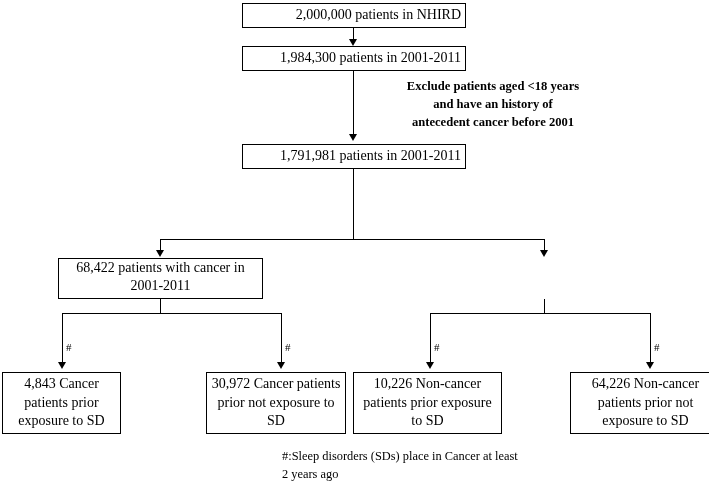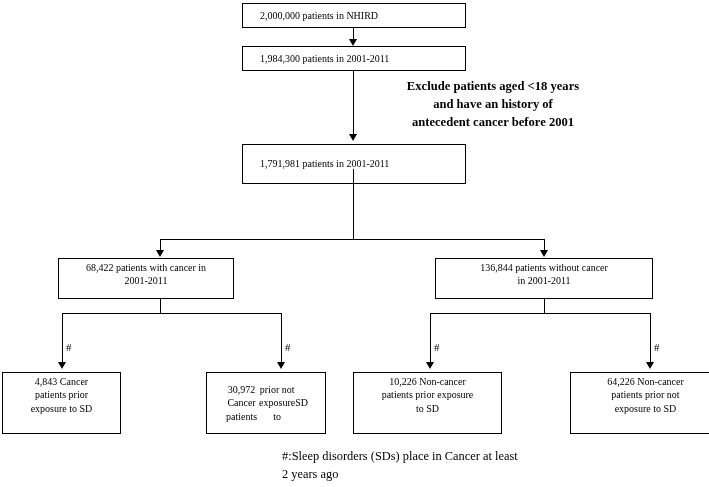--- a/index.html
+++ b/index.html
@@ -17,25 +17,25 @@
     color: #000000;
     overflow: hidden;
   }
   .box {
     position: absolute;
     box-sizing: border-box;
     border: 1.3px solid #000000;
     background: #ffffff;
     display: flex;
     align-items: center;
-    justify-content: flex-start;
+    justify-content: flex-end;
     text-align: center;
-    font-size: 10px;
+    font-size: 14px;
     line-height: 1.33;
-    padding: 2px 17px;
+    padding: 2px 4px;
   }
   .note {
     position: absolute;
     font-size: 12.6px;
     line-height: 1.44;
     text-align: center;
     white-space: pre-line;
     font-weight: bold;
   }
   .hash {
@@ -86,44 +86,40 @@
     <span>1,984,300 patients in 2001-2011</span>
   </div>
 
   <div class="vline" style="left:353px; top:71px; height:66px;"></div>
   <div class="arrowhead" style="left:349px; top:134px;"></div>
 
   <div class="note" style="left:368px; top:77px; width:250px;">Exclude patients aged &lt;18 years
 and have an  history of
 antecedent cancer before 2001</div>
 
-  <div class="box" style="left:242px; top:144px; width:224px; height:40px;">
+  <div class="box" style="left:242px; top:144px; width:224px; height:25px;">
     <span>1,791,981 patients in 2001-2011</span>
   </div>
 
   <div class="vline" style="left:353px; top:169px; height:70px;"></div>
 
 
   <div class="hline" style="left:160px; top:239px; width:385px;"></div>
 
   <div class="vline" style="left:160px; top:239px; height:14px;"></div>
   <div class="arrowhead" style="left:156px; top:250px;"></div>
 
   <div class="vline" style="left:544px; top:239px; height:14px;"></div>
   <div class="arrowhead" style="left:540px; top:250px;"></div>
 
-  <div class="box" style="left:58px; top:258px; width:176px; height:41px; flex-direction:column;">
+  <div class="box" style="left:58px; top:258px; width:205px; height:41px; flex-direction:column;">
     <span>68,422 patients with cancer in</span>
     <span>2001-2011</span>
   </div>
 
-  <div class="box" style="left:435px; top:258px; width:218px; height:41px; flex-direction:column;">
-    <span>136,844 patients without cancer</span>
-    <span>in 2001-2011</span>
-  </div>
 
   <div class="vline" style="left:160px; top:299px; height:14px;"></div>
   <div class="hline" style="left:62px; top:313px; width:219px;"></div>
 
   <div class="vline" style="left:62px; top:313px; height:52px;"></div>
   <div class="arrowhead" style="left:58px; top:362px;"></div>
   <div class="hash" style="left:66px; top:342px;">#</div>
 
   <div class="vline" style="left:281px; top:313px; height:52px;"></div>
   <div class="arrowhead" style="left:277px; top:362px;"></div>
@@ -139,21 +135,21 @@
   <div class="vline" style="left:650px; top:313px; height:52px;"></div>
   <div class="arrowhead" style="left:646px; top:362px;"></div>
   <div class="hash" style="left:654px; top:342px;">#</div>
 
   <div class="box" style="left:2px; top:372px; width:119px; height:62px; flex-direction:column;">
     <span>4,843 Cancer</span>
     <span>patients prior</span>
     <span>exposure to SD</span>
   </div>
 
-  <div class="box" style="left:206px; top:372px; width:120px; height:62px; flex-direction:row;">
+  <div class="box" style="left:206px; top:372px; width:140px; height:62px; flex-direction:column;">
     <span>30,972 Cancer patients</span>
     <span>prior not  exposure to</span>
     <span>SD</span>
   </div>
 
   <div class="box" style="left:353px; top:372px; width:149px; height:62px; flex-direction:column;">
     <span>10,226  Non-cancer</span>
     <span>patients prior exposure</span>
     <span>to SD</span>
   </div>

